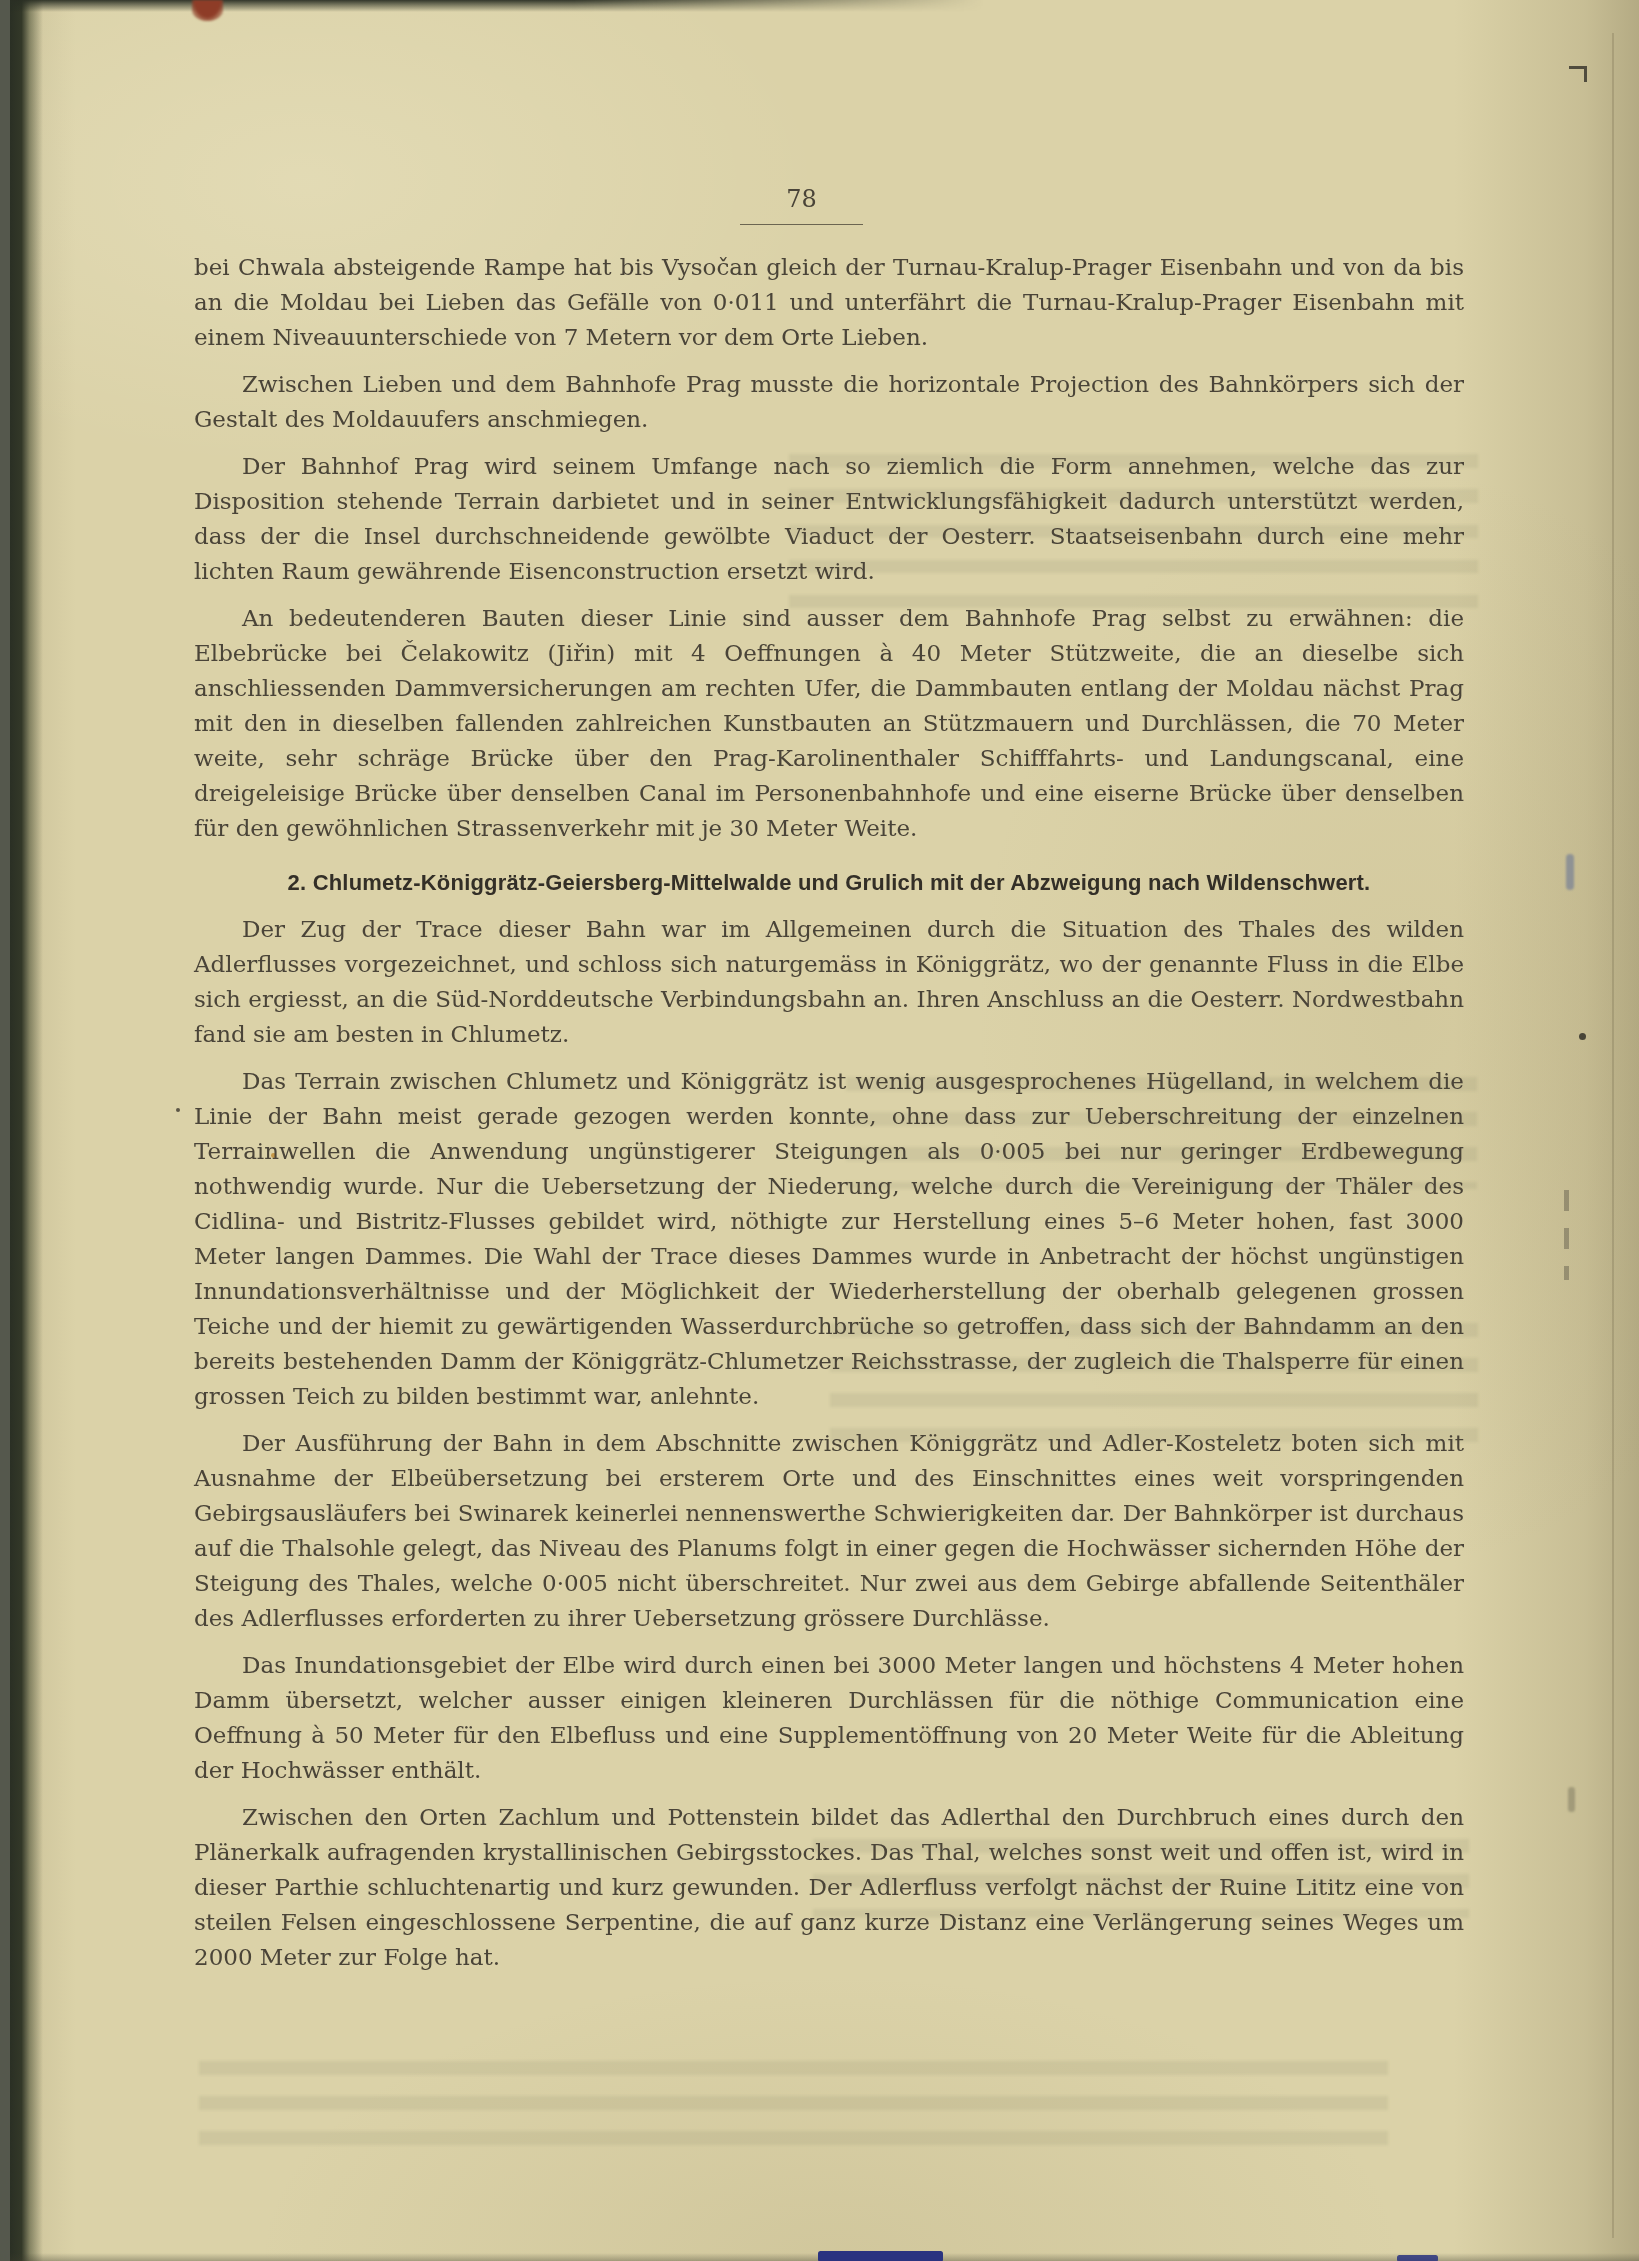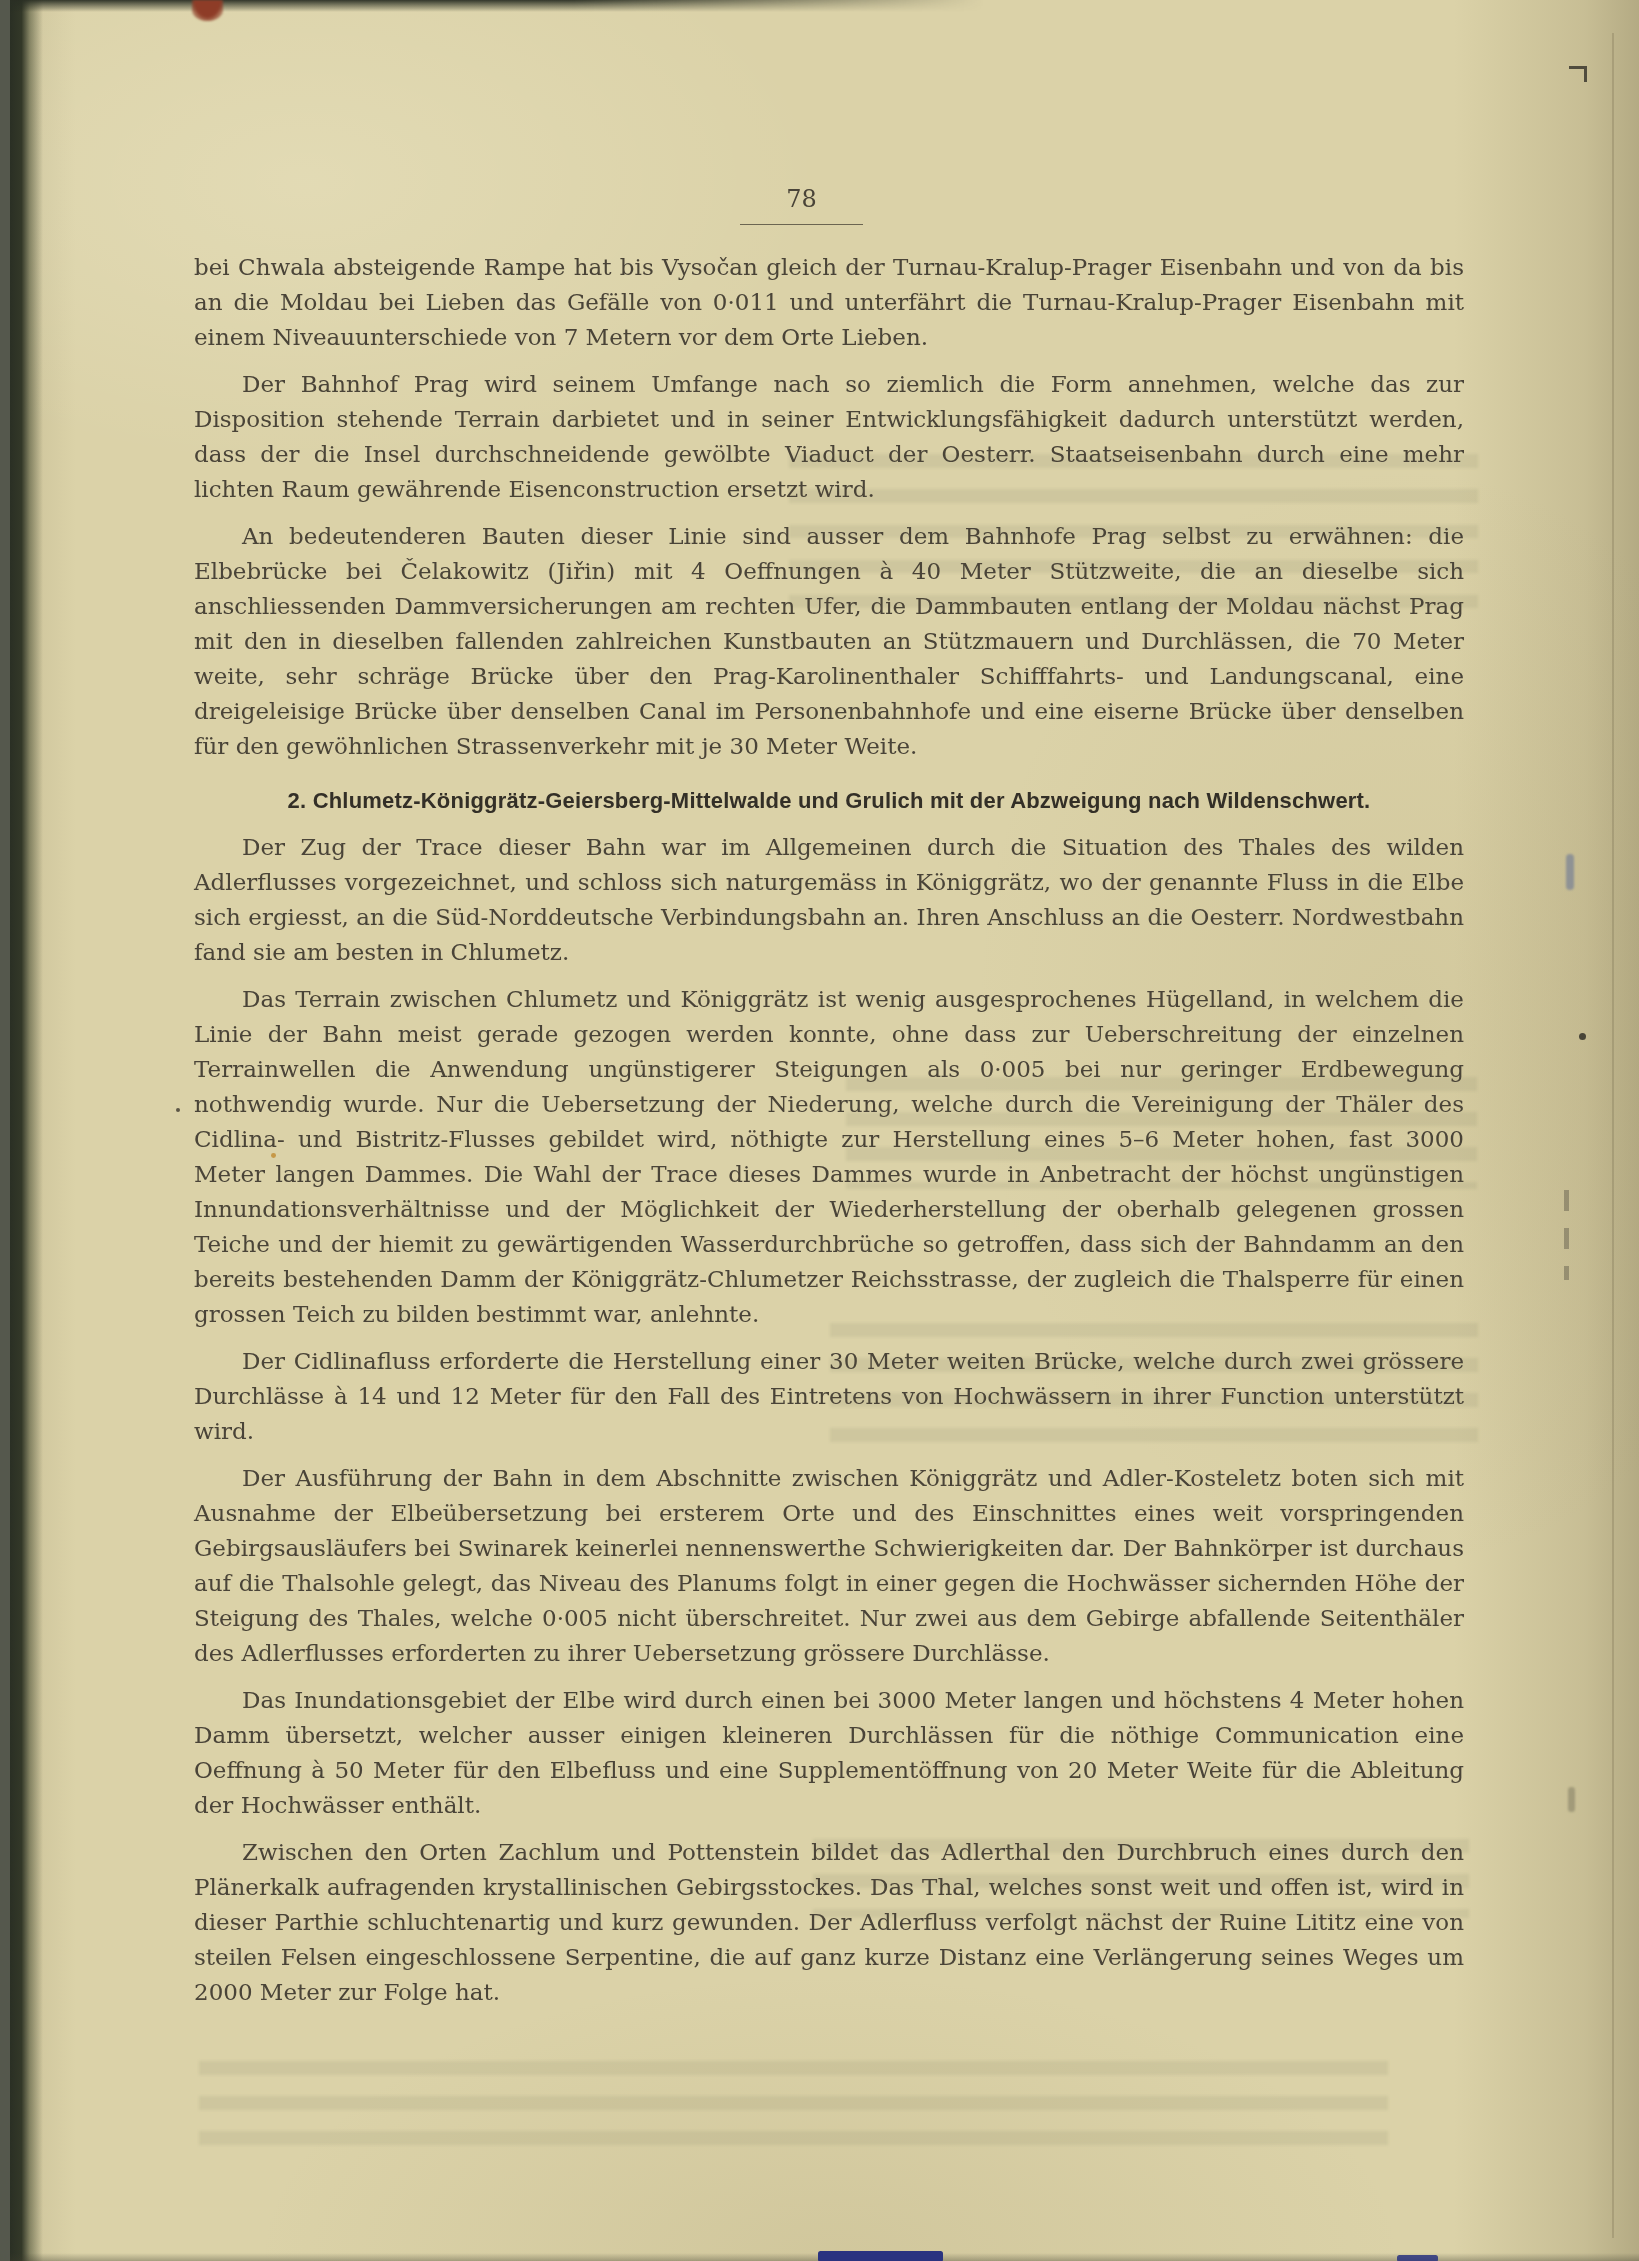--- a/index.html
+++ b/index.html
@@ -134,30 +134,30 @@
   <div class="margin-mark-4"></div>
   <div class="margin-mark-5"></div>
   <div class="speck-orange"></div>
   <div class="speck-dark"></div>
 
   <div class="page-number">78</div>
 
   <div class="content">
     <div>
         <p class="para">bei Chwala absteigende Rampe hat bis Vysočan gleich der Turnau-Kralup-Prager Eisenbahn und von da bis an die Moldau bei Lieben das Gefälle von 0·011 und unterfährt die Turnau-Kralup-Prager Eisenbahn mit einem Niveauunterschiede von 7 Metern vor dem Orte Lieben.</p>
+        <p class="para indent">Zwischen Lieben und dem Bahnhofe Prag musste die horizontale Projection des Bahnkörpers sich der Gestalt des Moldauufers anschmiegen.</p>
         <p class="para indent">Der Bahnhof Prag wird seinem Umfange nach so ziemlich die Form annehmen, welche das zur Disposition stehende Terrain darbietet und in seiner Entwicklungsfähigkeit dadurch unterstützt werden, dass der die Insel durchschneidende gewölbte Viaduct der Oesterr. Staatseisenbahn durch eine mehr lichten Raum gewährende Eisenconstruction ersetzt wird.</p>
         <p class="para indent">An bedeutenderen Bauten dieser Linie sind ausser dem Bahnhofe Prag selbst zu erwähnen: die Elbebrücke bei Čelakowitz (Jiřin) mit 4 Oeffnungen à 40 Meter Stützweite, die an dieselbe sich anschliessenden Dammversicherungen am rechten Ufer, die Dammbauten entlang der Moldau nächst Prag mit den in dieselben fallenden zahlreichen Kunstbauten an Stützmauern und Durchlässen, die 70 Meter weite, sehr schräge Brücke über den Prag-Karolinenthaler Schifffahrts- und Landungscanal, eine dreigeleisige Brücke über denselben Canal im Personenbahnhofe und eine eiserne Brücke über denselben für den gewöhnlichen Strassenverkehr mit je 30 Meter Weite.</p>
       </div>
 
     <h2 class="section-heading">2. Chlumetz-Königgrätz-Geiersberg-Mittelwalde und Grulich mit der Abzweigung nach Wildenschwert.</h2>
 
     <div>
         <p class="para indent">Der Zug der Trace dieser Bahn war im Allgemeinen durch die Situation des Thales des wilden Adlerflusses vorgezeichnet, und schloss sich naturgemäss in Königgrätz, wo der genannte Fluss in die Elbe sich ergiesst, an die Süd-Norddeutsche Verbindungsbahn an. Ihren Anschluss an die Oesterr. Nordwestbahn fand sie am besten in Chlumetz.</p>
         <p class="para indent">Das Terrain zwischen Chlumetz und Königgrätz ist wenig ausgesprochenes Hügelland, in welchem die Linie der Bahn meist gerade gezogen werden konnte, ohne dass zur Ueberschreitung der einzelnen Terrainwellen die Anwendung ungünstigerer Steigungen als 0·005 bei nur geringer Erdbewegung nothwendig wurde. Nur die Uebersetzung der Niederung, welche durch die Vereinigung der Thäler des Cidlina- und Bistritz-Flusses gebildet wird, nöthigte zur Herstellung eines 5–6 Meter hohen, fast 3000 Meter langen Dammes. Die Wahl der Trace dieses Dammes wurde in Anbetracht der höchst ungünstigen Innundationsverhältnisse und der Möglichkeit der Wiederherstellung der oberhalb gelegenen grossen Teiche und der hiemit zu gewärtigenden Wasserdurchbrüche so getroffen, dass sich der Bahndamm an den bereits bestehenden Damm der Königgrätz-Chlumetzer Reichsstrasse, der zugleich die Thalsperre für einen grossen Teich zu bilden bestimmt war, anlehnte.</p>
-        <p class="para indent">Der Cidlinafluss erforderte die Herstellung einer 30 Meter weiten Brücke, welche durch zwei grössere Durchlässe à 14 und 12 Meter für den Fall des Eintretens von Hochwässern in ihrer Function unterstützt wird.</p>
         <p class="para indent">Der Ausführung der Bahn in dem Abschnitte zwischen Königgrätz und Adler-Kosteletz boten sich mit Ausnahme der Elbeübersetzung bei ersterem Orte und des Einschnittes eines weit vorspringenden Gebirgsausläufers bei Swinarek keinerlei nennenswerthe Schwierigkeiten dar. Der Bahnkörper ist durchaus auf die Thalsohle gelegt, das Niveau des Planums folgt in einer gegen die Hochwässer sichernden Höhe der Steigung des Thales, welche 0·005 nicht überschreitet. Nur zwei aus dem Gebirge abfallende Seitenthäler des Adlerflusses erforderten zu ihrer Uebersetzung grössere Durchlässe.</p>
         <p class="para indent">Das Inundationsgebiet der Elbe wird durch einen bei 3000 Meter langen und höchstens 4 Meter hohen Damm übersetzt, welcher ausser einigen kleineren Durchlässen für die nöthige Communication eine Oeffnung à 50 Meter für den Elbefluss und eine Supplementöffnung von 20 Meter Weite für die Ableitung der Hochwässer enthält.</p>
         <p class="para indent">Zwischen den Orten Zachlum und Pottenstein bildet das Adlerthal den Durchbruch eines durch den Plänerkalk aufragenden krystallinischen Gebirgsstockes. Das Thal, welches sonst weit und offen ist, wird in dieser Parthie schluchtenartig und kurz gewunden. Der Adlerfluss verfolgt nächst der Ruine Lititz eine von steilen Felsen eingeschlossene Serpentine, die auf ganz kurze Distanz eine Verlängerung seines Weges um 2000 Meter zur Folge hat.</p>
       </div>
   </div>
 
 </div>
 
 
 </body></html>

